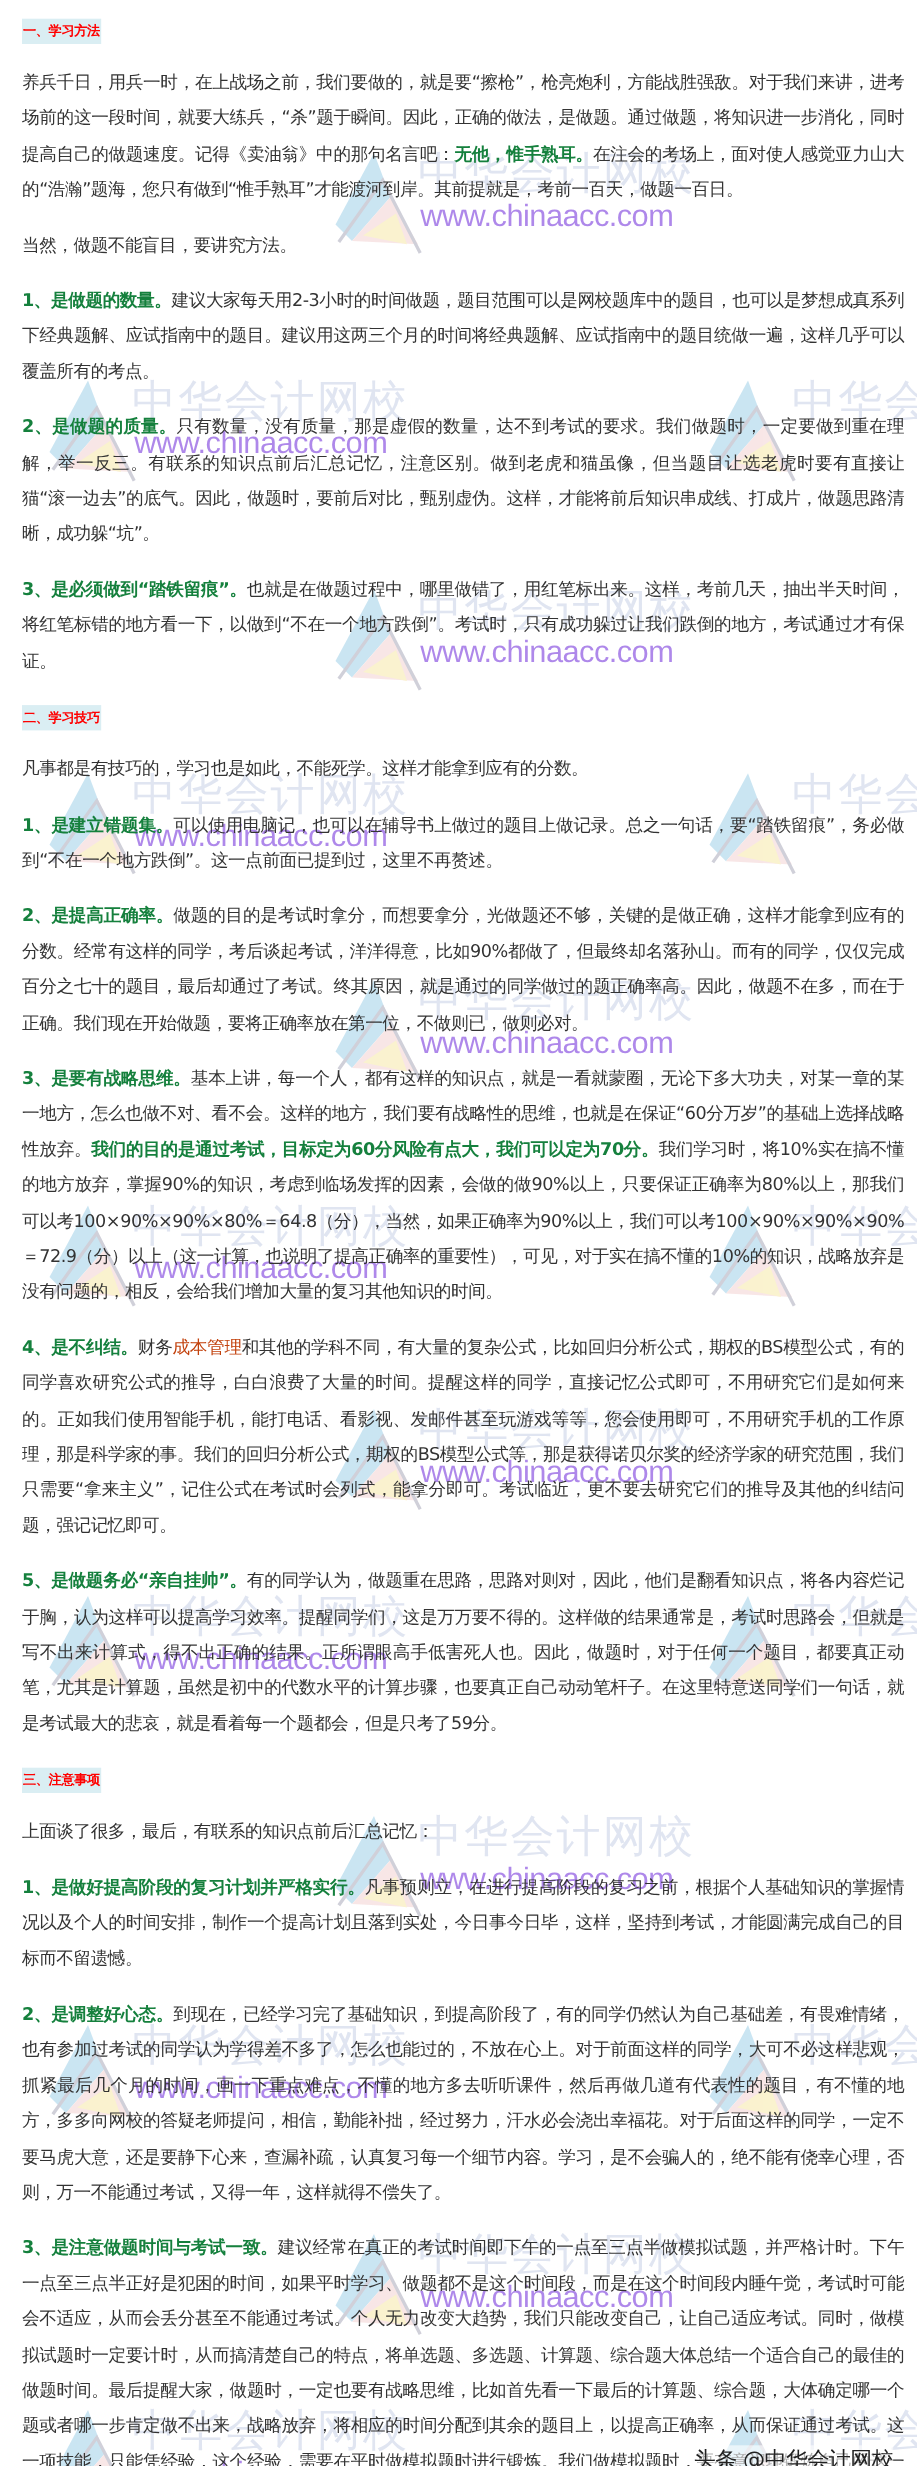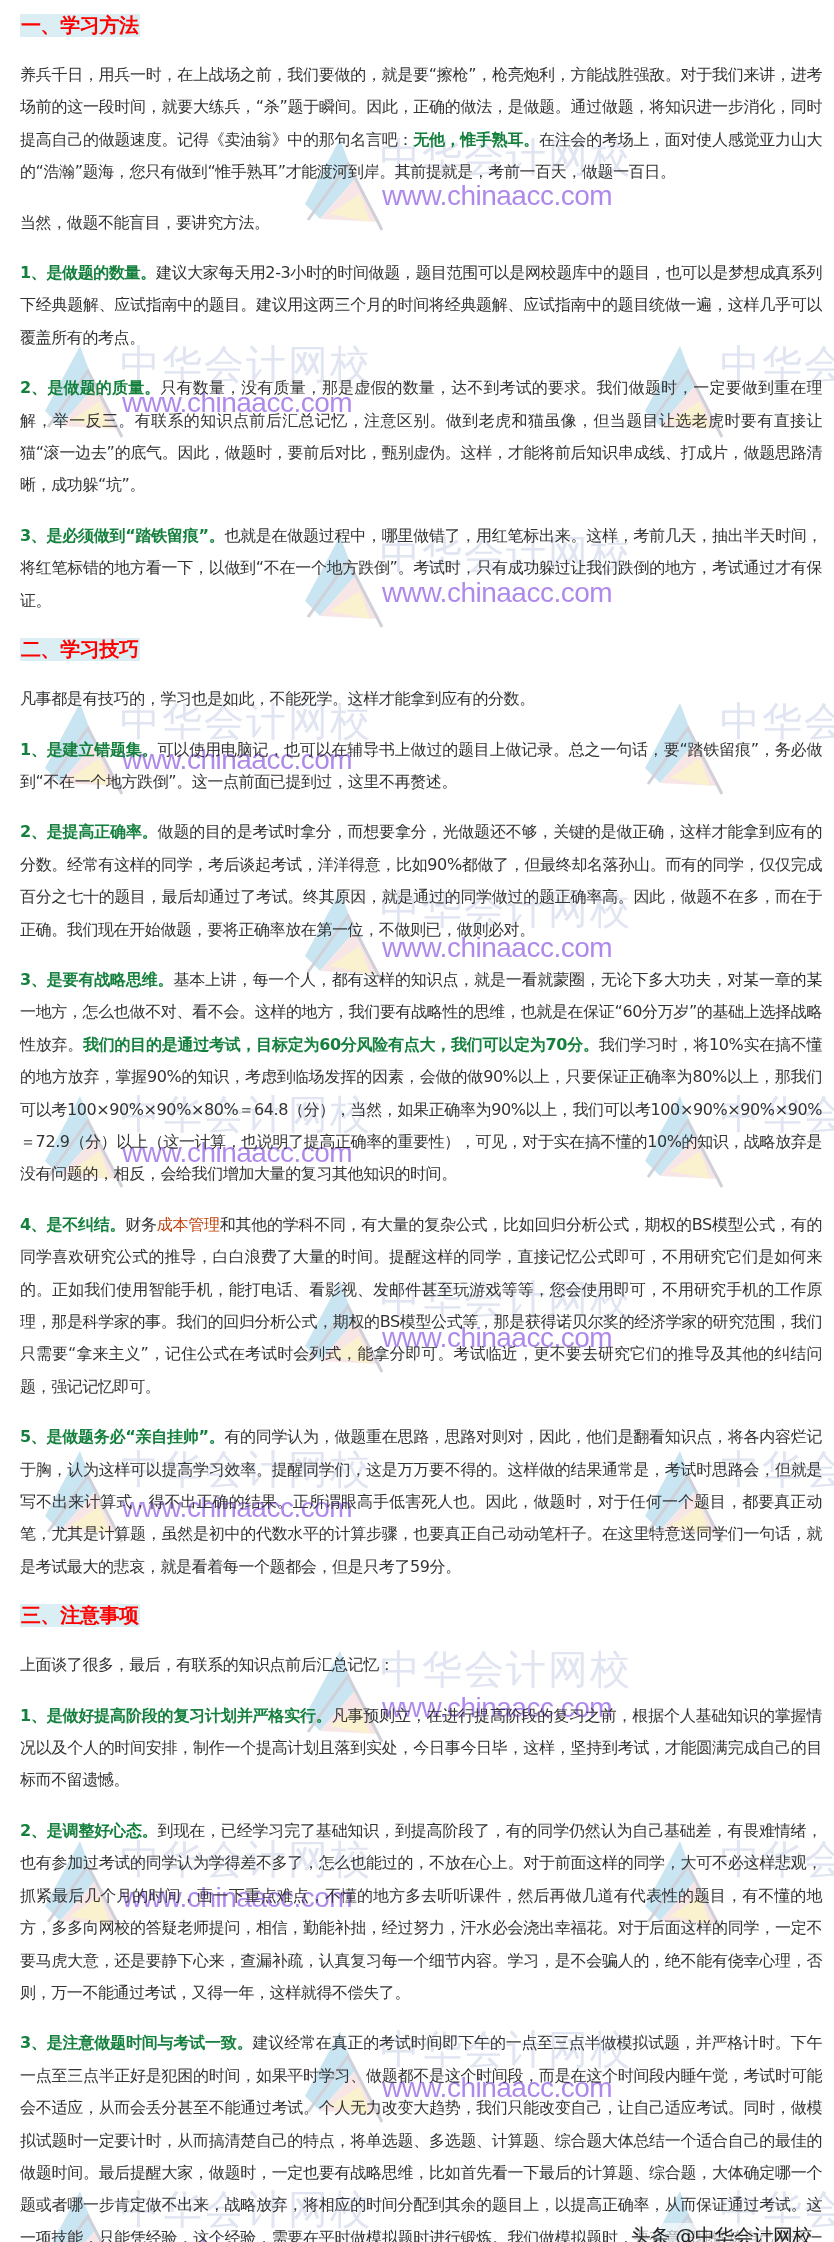--- a/index.html
+++ b/index.html
@@ -17,21 +17,21 @@
     padding: 11px 12px 0 20px;
     font-size: 16px;
     line-height: 32.4px;
     letter-spacing: -0.4px;
   }
   .section-heading {
     display: inline-block;
     background: #daeef3;
     color: #ff0000;
     font-weight: bold;
-    font-size: 20px;
+    font-size: 12px;
     line-height: 23px;
     padding: 0 1px;
     margin: 2px 0 0 0;
   }
   .heading-wrap { margin: 0 0 22px 0; height: 26px; }
   p { margin: 0 0 18px 0; text-align: justify; }
   p strong { color: #15803d; font-weight: bold; }
   a.inline-link { color: #c2410c; text-decoration: none; }
   .watermark {
     position: absolute;

